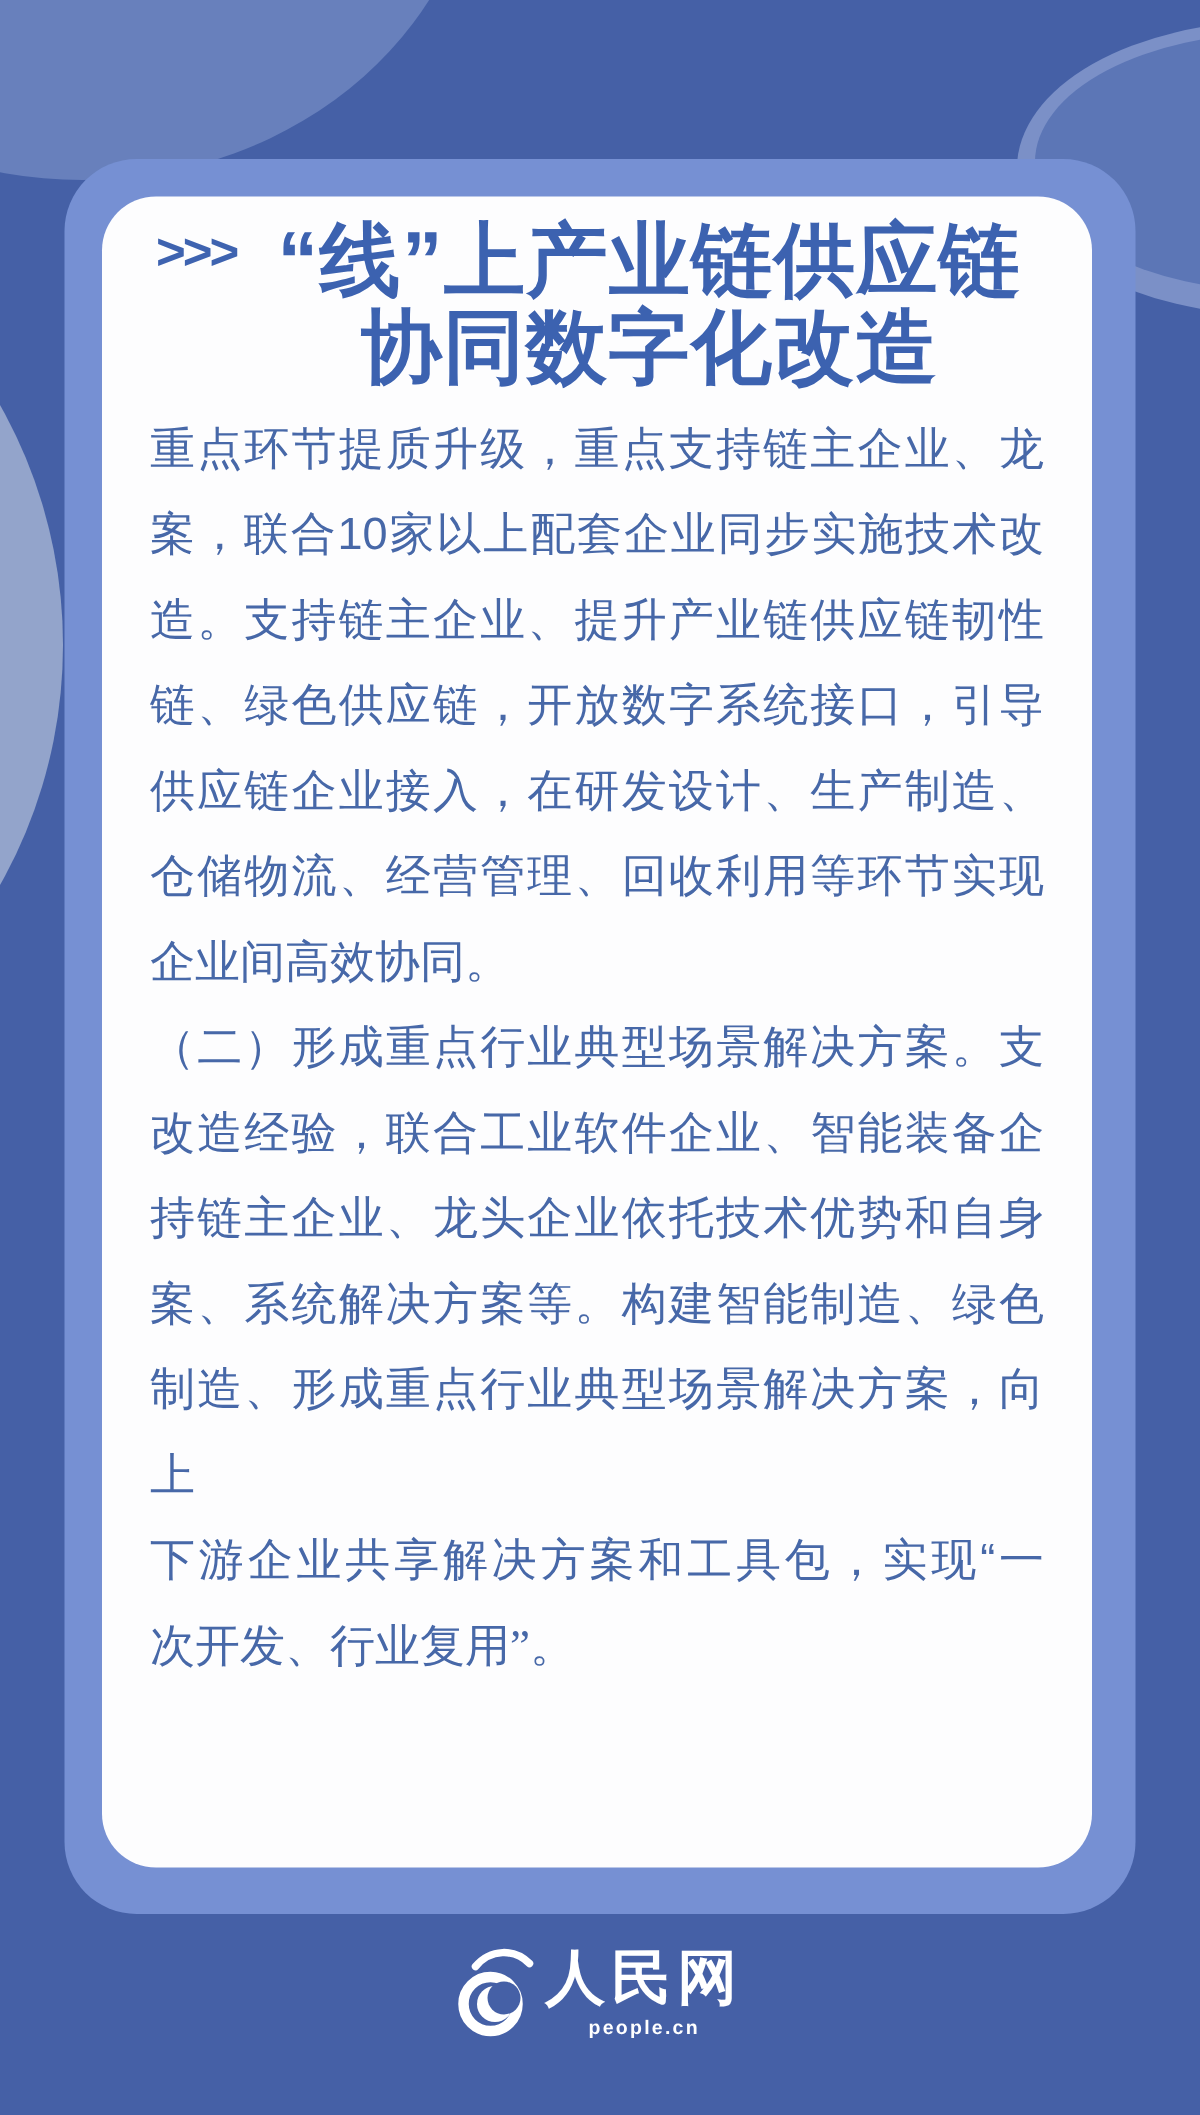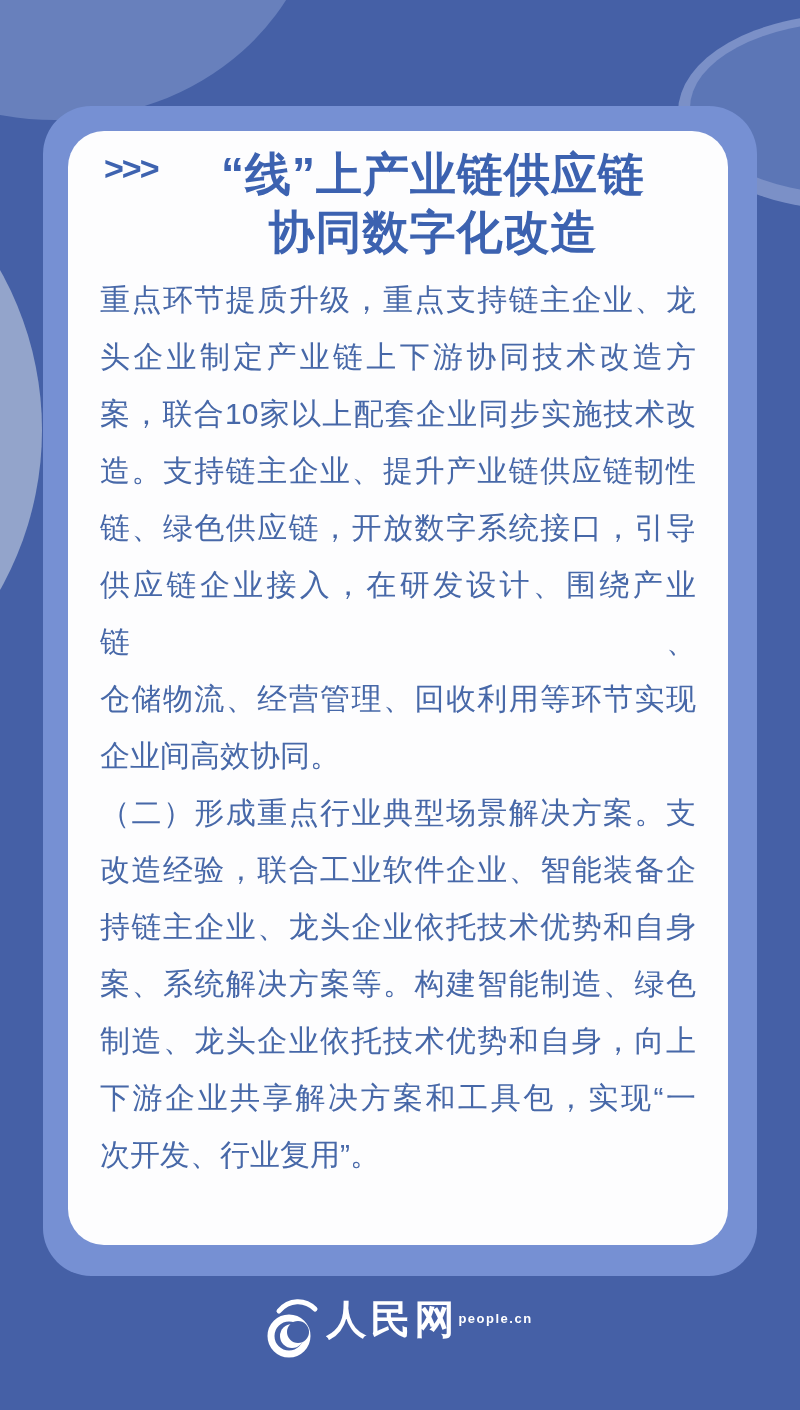--- a/index.html
+++ b/index.html
@@ -22,37 +22,37 @@
     position:absolute;left:25px;top:25px;width:660px;height:1114px;
     background:#FDFDFE;border-radius:36px;
   }
   .marker{
     position:absolute;left:36px;top:19px;
     font-size:34px;font-weight:bold;letter-spacing:-2px;color:#3E63B0;
     line-height:36px;
   }
   .title{
     margin:14px 20px 0 90px;text-align:center;
-    font-size:46px;line-height:58px;font-weight:bold;color:#3C62B0;
+    font-size:54px;line-height:58px;font-weight:bold;color:#3C62B0;
     letter-spacing:1px;
   }
   .body-text{
     margin:10px 32px 0 32px;
     font-size:30px;line-height:57px;color:#4768A8;
   }
   .line{text-align:justify;text-align-last:justify;}
-  .line.para-end{text-align-last:left;}
+  .line.para-end{text-align-last:left;font-family:Liberation Serif, serif;}
 
   .footer{
     position:absolute;left:0;right:0;top:1296px;
     display:flex;justify-content:center;align-items:flex-start;gap:7px;
     color:#FFFFFF;
   }
   .brand-icon{width:52px;height:62px;flex:0 0 auto;}
-  .brand-text{display:flex;flex-direction:row;align-items:center;}
+  .brand-text{display:flex;flex-direction:column;align-items:center;}
   .brand-cn{font-size:40px;line-height:46px;font-weight:bold;letter-spacing:4px;}
   .brand-domain{font-size:13px;line-height:20px;font-weight:bold;letter-spacing:1.5px;}
 </style>
 </head>
 <body>
 
 <div class="poster">
 
   <div class="blob blob-top-left"></div>
   <div class="blob blob-top-right-rim"></div>
@@ -64,32 +64,31 @@
 
       <div class="marker">&gt;&gt;&gt;</div>
 
       <h1 class="title">
         <span>“线”上产业链供应链</span><br>
         <span>协同数字化改造</span>
       </h1>
 
       <div class="body-text">
         <div class="line">重点环节提质升级，重点支持链主企业、龙</div>
-        <div class="line">头企业制定产业链上下游协同技术改造方</div>
         <div class="line">案，联合10家以上配套企业同步实施技术改</div>
         <div class="line">造。支持链主企业、提升产业链供应链韧性</div>
         <div class="line">链、绿色供应链，开放数字系统接口，引导</div>
-        <div class="line">供应链企业接入，在研发设计、围绕产业链、</div>
+        <div class="line">供应链企业接入，在研发设计、生产制造、</div>
         <div class="line">仓储物流、经营管理、回收利用等环节实现</div>
         <div class="line para-end">企业间高效协同。</div>
         <div class="line">（二）形成重点行业典型场景解决方案。支</div>
         <div class="line">改造经验，联合工业软件企业、智能装备企</div>
         <div class="line">持链主企业、龙头企业依托技术优势和自身</div>
         <div class="line">案、系统解决方案等。构建智能制造、绿色</div>
-        <div class="line">制造、龙头企业依托技术优势和自身，向上</div>
+        <div class="line">制造、形成重点行业典型场景解决方案，向上</div>
         <div class="line">下游企业共享解决方案和工具包，实现“一</div>
         <div class="line para-end">次开发、行业复用”。</div>
       </div>
 
     </div>
   </div>
 
   <div class="footer">
     <svg class="brand-icon" viewBox="0 0 52 62">
       <path d="M 12 15 C 22 3 38 3 48 13" fill="none" stroke="#FFFFFF" stroke-width="5" stroke-linecap="round"></path>

